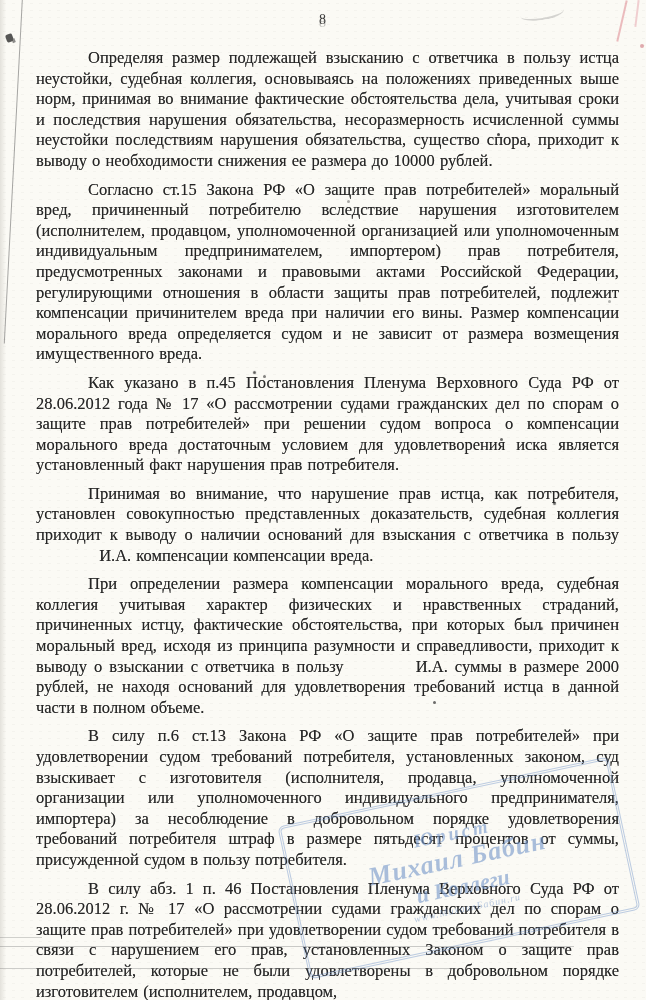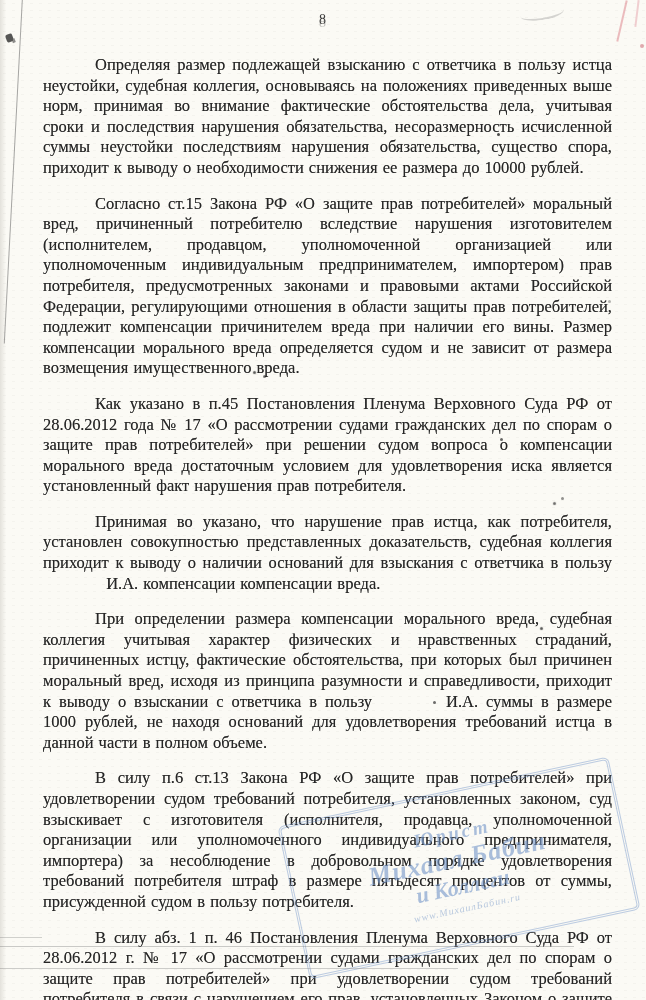--- a/index.html
+++ b/index.html
@@ -17,21 +17,21 @@
     position:absolute; top:12px; left:0; width:100%; text-align:center;
     font-size:14px; color:#3c3c3c; letter-spacing:1px;
     text-shadow:0 3px 0 rgba(90,90,90,0.35);
   }
   .content {
     position:absolute; top:40px; left:28px; width:599px;
     text-align:justify; font-size:16.5px; line-height:20.6px;
     color:#262626; word-spacing:1px;
     text-shadow:0 0 0.5px rgba(45,45,45,0.55);
   }
-  .content p { margin:15px; text-indent:52px; }
+  .content p { margin:8px; text-indent:52px; }
   .gap { display:inline-block; width:58px; }
 
   
   .stamp {
     position:absolute; left:290px; top:790px; width:332px; height:150px;
     transform:rotate(-12deg);
     border:3px double rgba(125,158,205,0.5); border-radius:6px;
     display:flex; flex-direction:column; align-items:center; justify-content:center;
     color:rgba(118,152,202,0.62); font-style:italic; font-weight:bold;
     pointer-events:none;
@@ -78,28 +78,28 @@
 
 <div class="page">
 
   <div class="page-number">8</div>
 
   <div class="content">
     <p>Определяя размер подлежащей взысканию с ответчика в пользу истца неустойки, судебная коллегия, основываясь на положениях приведенных выше норм, принимая во внимание фактические обстоятельства дела, учитывая сроки и последствия нарушения обязательства, несоразмерность исчисленной суммы неустойки последствиям нарушения обязательства, существо спора, приходит к выводу о необходимости снижения ее размера до 10000 рублей.</p>
     <p>Согласно ст.15 Закона РФ «О защите прав потребителей» моральный вред, причиненный потребителю вследствие нарушения изготовителем (исполнителем, продавцом, уполномоченной организацией или уполномоченным индивидуальным предпринимателем, импортером) прав потребителя, предусмотренных законами и правовыми актами Российской Федерации, регулирующими отношения в области защиты прав потребителей, подлежит компенсации причинителем вреда при наличии его вины. Размер компенсации морального вреда определяется судом и не зависит от размера возмещения имущественного вреда.</p>
     <p>Как указано в п.45 Постановления Пленума Верховного Суда РФ от 28.06.2012 года № 17 «О рассмотрении судами гражданских дел по спорам о защите прав потребителей» при решении судом вопроса о компенсации морального вреда достаточным условием для удовлетворения иска является установленный факт нарушения прав потребителя.</p>
     <p>
-      <span>Принимая во указано, что нарушение прав истца, как потребителя, установлен совокупностью представленных доказательств, судебная коллегия приходит к выводу о наличии оснований для взыскания с ответчика в пользу</span>
+      <span>Принимая во внимание, что нарушение прав истца, как потребителя, установлен совокупностью представленных доказательств, судебная коллегия приходит к выводу о наличии оснований для взыскания с ответчика в пользу</span>
       <span class="gap"></span>
       <span>И.А. компенсации компенсации вреда.</span>
     </p>
     <p>
       <span>При определении размера компенсации морального вреда, судебная коллегия учитывая характер физических и нравственных страданий, причиненных истцу, фактические обстоятельства, при которых был причинен моральный вред, исходя из принципа разумности и справедливости, приходит к выводу о взыскании с ответчика в пользу</span>
       <span class="gap"></span>
-      <span>И.А. суммы в размере 1000 рублей, не находя оснований для удовлетворения требований истца в данной части в полном объеме.</span>
+      <span>И.А. суммы в размере 2000 рублей, не находя оснований для удовлетворения требований истца в данной части в полном объеме.</span>
     </p>
     <p>В силу п.6 ст.13 Закона РФ «О защите прав потребителей» при удовлетворении судом требований потребителя, установленных законом, суд взыскивает с изготовителя (исполнителя, продавца, уполномоченной организации или уполномоченного индивидуального предпринимателя, импортера) за несоблюдение в добровольном порядке удовлетворения требований потребителя штраф в размере пятьдесят процентов от суммы, присужденной судом в пользу потребителя.</p>
     <p>В силу абз. 1 п. 46 Постановления Пленума Верховного Суда РФ от 28.06.2012 г. № 17 «О рассмотрении судами гражданских дел по спорам о защите прав потребителей» при удовлетворении судом требований потребителя в связи с нарушением его прав, установленных Законом о защите прав потребителей, которые не были удовлетворены в добровольном порядке изготовителем (исполнителем, продавцом,</p>
   </div>
 
   <div class="stamp">
     <div class="l1">Юрист</div>
     <div class="l2">Михаил Бабин</div>
     <div class="l3">и Коллеги</div>
     <div class="l4">www.МихаилБабин.ru</div>

